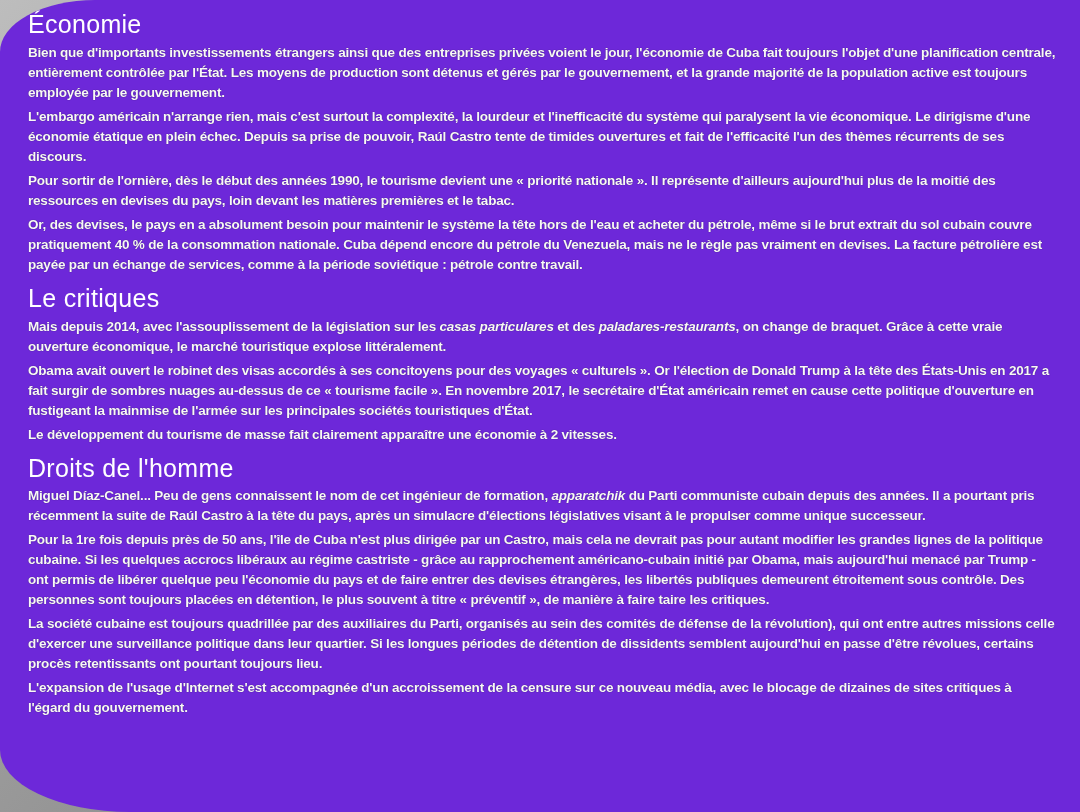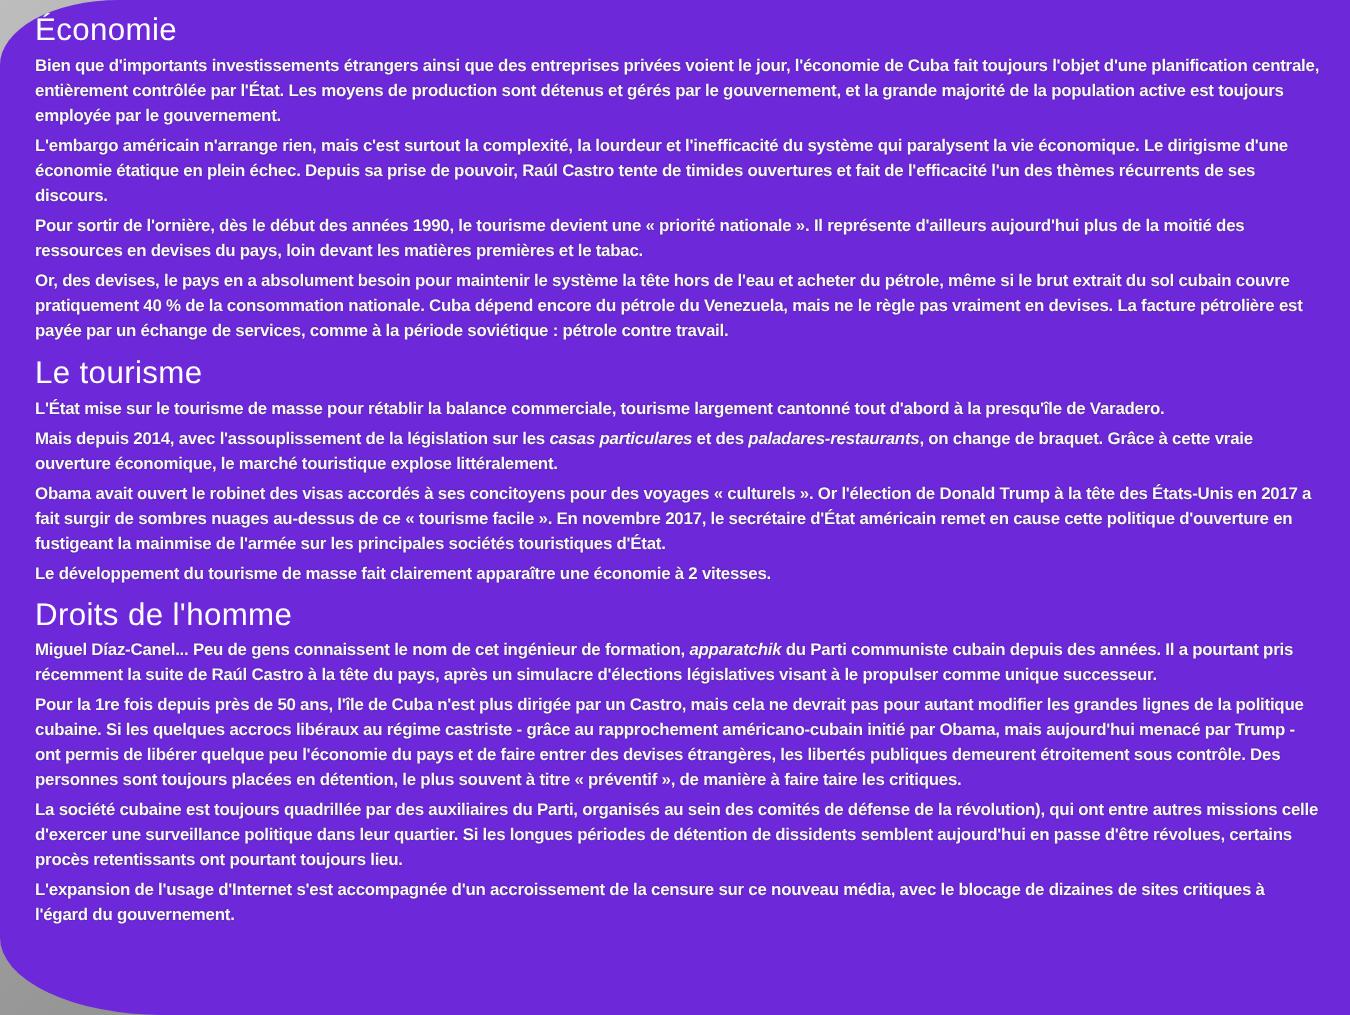--- a/index.html
+++ b/index.html
@@ -48,22 +48,21 @@
 </style>
 </head>
 <body>
 
 <div class="slide" style="background: #6d28d9;">
     <h2 class="section-heading" style="color: rgb(255, 255, 255);">Économie</h2>
     <p class="paragraph" style="color: rgb(248, 248, 248);"><span>Bien que d'importants investissements étrangers ainsi que des entreprises privées voient le jour, l'économie de Cuba fait toujours l'objet d'une planification centrale, entièrement contrôlée par l'État. Les moyens de production sont détenus et gérés par le gouvernement, et la grande majorité de la population active est toujours employée par le gouvernement.</span></p>
     <p class="paragraph" style="color: rgb(248, 248, 248);"><span>L'embargo américain n'arrange rien, mais c'est surtout la complexité, la lourdeur et l'inefficacité du système qui paralysent la vie économique. Le dirigisme d'une économie étatique en plein échec. Depuis sa prise de pouvoir, Raúl Castro tente de timides ouvertures et fait de l'efficacité l'un des thèmes récurrents de ses discours.</span></p>
     <p class="paragraph" style="color: rgb(248, 248, 248);"><span>Pour sortir de l'ornière, dès le début des années 1990, le tourisme devient une « priorité nationale ». Il représente d'ailleurs aujourd'hui plus de la moitié des ressources en devises du pays, loin devant les matières premières et le tabac.</span></p>
     <p class="paragraph" style="color: rgb(248, 248, 248);"><span>Or, des devises, le pays en a absolument besoin pour maintenir le système la tête hors de l'eau et acheter du pétrole, même si le brut extrait du sol cubain couvre pratiquement 40 % de la consommation nationale. Cuba dépend encore du pétrole du Venezuela, mais ne le règle pas vraiment en devises. La facture pétrolière est payée par un échange de services, comme à la période soviétique : pétrole contre travail.</span></p>
-    <h2 class="section-heading" style="color: rgb(255, 255, 255);">Le tourisme</h2>
-    <p class="paragraph" style="color: rgb(248, 248, 248);"><span>L'État mise sur le tourisme de masse pour rétablir la balance commerciale, tourisme largement cantonné tout d'abord à la presqu'île de Varadero.</span></p>
+    <h2 class="section-heading" style="color: rgb(255, 255, 255);">Le critiques</h2>
     <p class="paragraph" style="color: rgb(248, 248, 248);"><span>Mais depuis 2014, avec l'assouplissement de la législation sur les </span><em>casas particulares</em><span> et des </span><em>paladares-restaurants</em><span>, on change de braquet. Grâce à cette vraie ouverture économique, le marché touristique explose littéralement.</span></p>
     <p class="paragraph" style="color: rgb(248, 248, 248);"><span>Obama avait ouvert le robinet des visas accordés à ses concitoyens pour des voyages « culturels ». Or l'élection de Donald Trump à la tête des États-Unis en 2017 a fait surgir de sombres nuages au-dessus de ce « tourisme facile ». En novembre 2017, le secrétaire d'État américain remet en cause cette politique d'ouverture en fustigeant la mainmise de l'armée sur les principales sociétés touristiques d'État.</span></p>
     <p class="paragraph" style="color: rgb(248, 248, 248);"><span>Le développement du tourisme de masse fait clairement apparaître une économie à 2 vitesses.</span></p>
     <h2 class="section-heading" style="color: rgb(255, 255, 255);">Droits de l'homme</h2>
     <p class="paragraph" style="color: rgb(248, 248, 248);"><span>Miguel Díaz-Canel... Peu de gens connaissent le nom de cet ingénieur de formation, </span><em>apparatchik</em><span> du Parti communiste cubain depuis des années. Il a pourtant pris récemment la suite de Raúl Castro à la tête du pays, après un simulacre d'élections législatives visant à le propulser comme unique successeur.</span></p>
     <p class="paragraph" style="color: rgb(248, 248, 248);"><span>Pour la 1re fois depuis près de 50 ans, l'île de Cuba n'est plus dirigée par un Castro, mais cela ne devrait pas pour autant modifier les grandes lignes de la politique cubaine. Si les quelques accrocs libéraux au régime castriste - grâce au rapprochement américano-cubain initié par Obama, mais aujourd'hui menacé par Trump - ont permis de libérer quelque peu l'économie du pays et de faire entrer des devises étrangères, les libertés publiques demeurent étroitement sous contrôle. Des personnes sont toujours placées en détention, le plus souvent à titre « préventif », de manière à faire taire les critiques.</span></p>
     <p class="paragraph" style="color: rgb(248, 248, 248);"><span>La société cubaine est toujours quadrillée par des auxiliaires du Parti, organisés au sein des comités de défense de la révolution), qui ont entre autres missions celle d'exercer une surveillance politique dans leur quartier. Si les longues périodes de détention de dissidents semblent aujourd'hui en passe d'être révolues, certains procès retentissants ont pourtant toujours lieu.</span></p>
     <p class="paragraph" style="color: rgb(248, 248, 248);"><span>L'expansion de l'usage d'Internet s'est accompagnée d'un accroissement de la censure sur ce nouveau média, avec le blocage de dizaines de sites critiques à l'égard du gouvernement.</span></p>
   </div>
 

